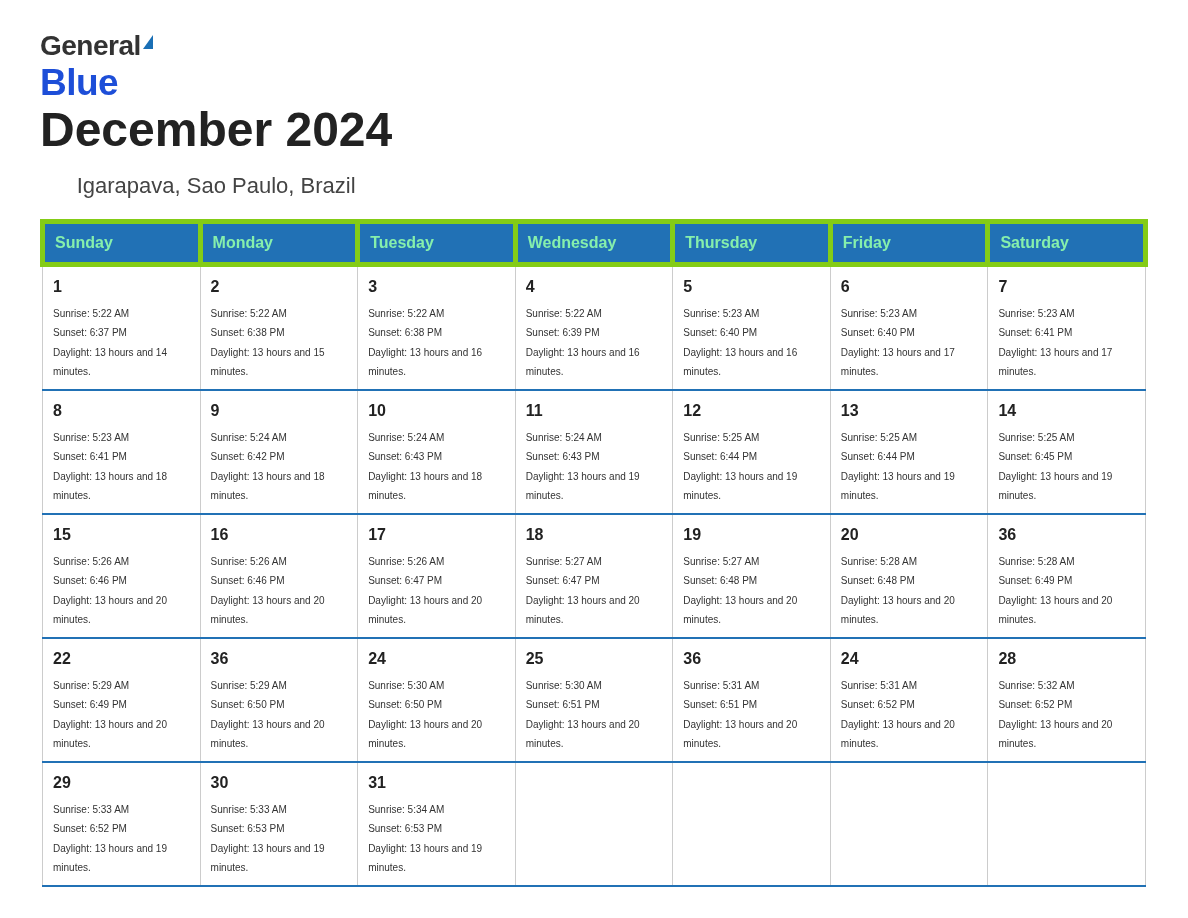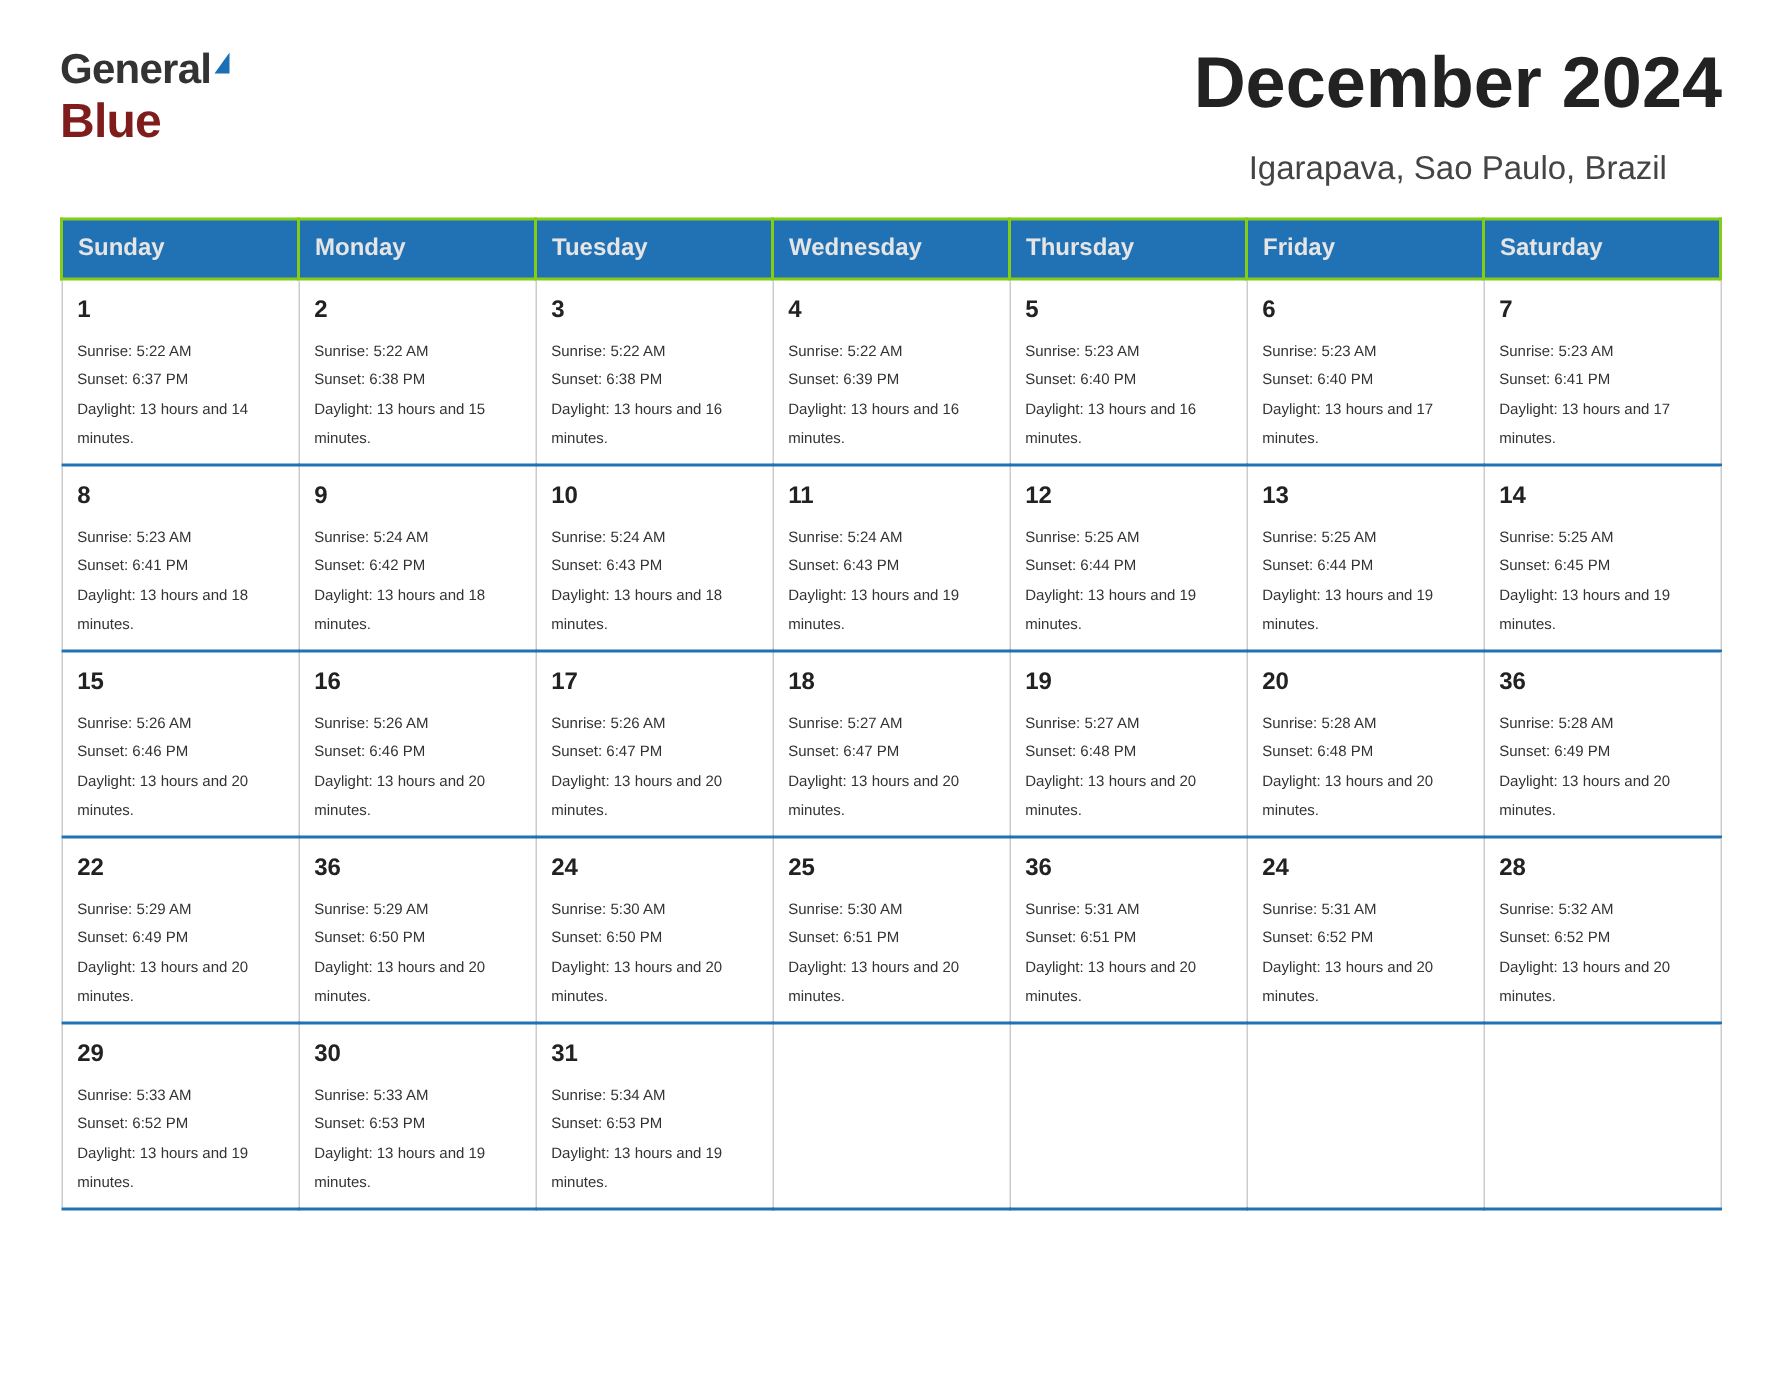--- a/index.html
+++ b/index.html
@@ -8,36 +8,37 @@
       background: #ffffff;
       padding: 30px 40px;
       width: 1188px;
       min-height: 918px;
     }
     .header {
       display: flex;
       justify-content: space-between;
       align-items: flex-start;
       margin-bottom: 20px;
+      flex-direction: column;
     }
     .logo {
       display: flex;
       flex-direction: column;
       align-items: flex-start;
     }
     .logo-general {
       font-size: 28px;
       font-weight: bold;
       color: #333;
       letter-spacing: -0.5px;
     }
     .logo-blue {
-      font-size: 32px;
-      font-weight: bold;
-      color: #7f1d1d;
+      font-size: 37px;
+      font-weight: bold;
+      color: #1d4ed8;
       letter-spacing: -0.5px;
       text-align: right;
     }
     .logo-arrow {
       display: inline-block;
       width: 0;
       height: 0;
       border-left: 10px solid transparent;
       border-bottom: 14px solid #1a6fb5;
       margin-left: 2px;
@@ -64,26 +65,26 @@
       color: #444;
       margin-top: 16px;
     }
     table {
       width: 100%;
       border-collapse: collapse;
       table-layout: fixed;
     }
     thead th {
       background-color: #2171b5;
-      color: #e5e5e5;
+      color: #86efac;
       font-size: 16px;
       font-weight: bold;
       padding: 10px 10px;
       text-align: left;
-      border: 2px solid #84cc16;
+      border: 5px solid #84cc16;
     }
     tbody td {
       border: 1px solid #ccc;
       vertical-align: top;
       padding: 8px 10px;
       font-size: 13px;
       color: #333;
       line-height: 1.5;
       min-height: 100px;
     }

